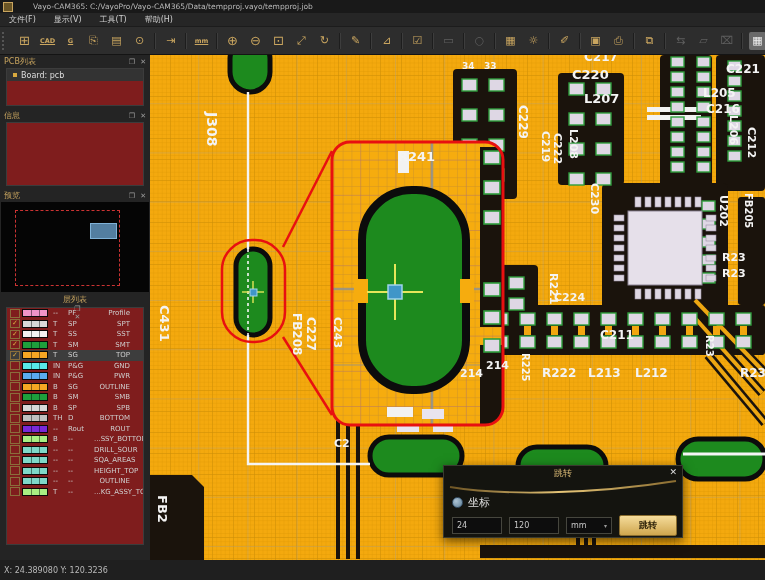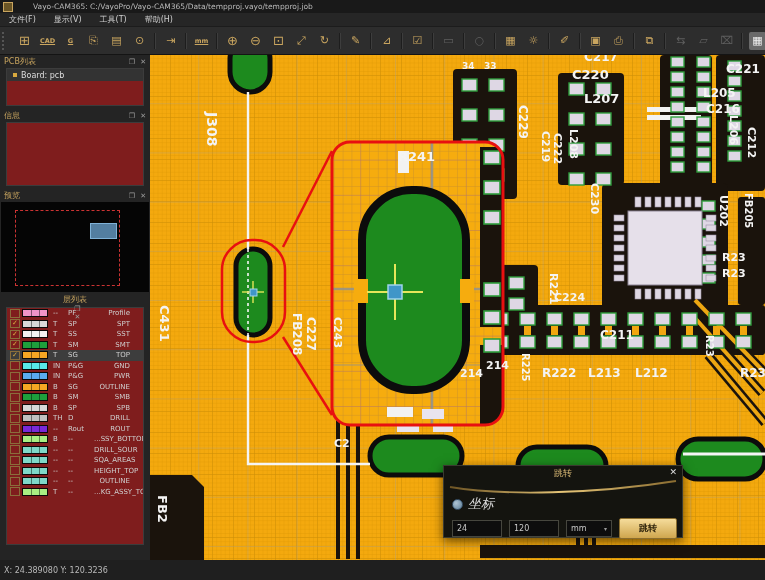--- a/index.html
+++ b/index.html
@@ -55,21 +55,21 @@
   
   #dialog{position:absolute;left:443px;top:465px;width:240px;height:73px;background:#14140f;
           border:1px solid #3a3a30;box-shadow:0 3px 10px rgba(0,0,0,.6);box-sizing:border-box;z-index:5;}
   #dlg-titlerow{height:14px;position:relative;display:flex;align-items:center;justify-content:center;}
   #dlg-title{font-size:9px;color:#d8b874;}
   #dlg-close{position:absolute;right:5px;top:1px;font-size:9px;color:#ddd;cursor:default;}
   #dlg-swoosh{display:block;margin:-2px 0 0 0;}
   #dlg-radiorow{display:flex;align-items:center;gap:5px;margin:1px 0 0 8px;}
   #dlg-radio{width:9px;height:9px;border-radius:50%;border:1px solid #39536b;
              background:radial-gradient(circle at 35% 35%, #aec4d4, #5e7f97);flex:none;}
-  #dlg-radiolabel{font-size:13px;color:#ddd;font-style:italic;}
+  #dlg-radiolabel{font-size:11px;color:#ddd;}
   #dlg-controls{display:flex;align-items:center;margin:5px 0 0 8px;gap:7px;}
   .dlg-input{width:50px;height:17px;background:#0d0d0d;border:1px solid #46463e;color:#c8c8c8;
              font-size:8px;padding:0 0 0 4px;font-family:"DejaVu Sans","Liberation Sans",sans-serif;box-sizing:border-box;}
   #dlg-unit{width:46px;height:17px;background:#0d0d0d;border:1px solid #46463e;color:#c8c8c8;
             font-size:8px;display:flex;align-items:center;justify-content:space-between;
             padding:0 4px;box-sizing:border-box;}
   #dlg-unit .caret{font-size:6px;color:#999;}
   #dlg-go{width:56px;height:19px;border:1px solid #8a6d2f;border-radius:2px;color:#32260c;
           background:linear-gradient(#f5dc9b,#cfa64e);font-size:9px;font-weight:bold;
           display:flex;align-items:center;justify-content:center;}
@@ -242,21 +242,21 @@
           <span class="lsw" style="background: repeating-linear-gradient(90deg, rgb(216, 216, 216) 0px, rgb(216, 216, 216) 7.6px, rgba(0, 0, 0, 0.45) 7.6px, rgba(0, 0, 0, 0.45) 8.6px) rgb(216, 216, 216);"></span>
           <span class="lc1">B</span>
           <span class="lc2">SP</span>
           <span class="lc3">SPB</span>
         </div>
         <div class="lrow">
           <span class="lchk"></span>
           <span class="lsw" style="background: repeating-linear-gradient(90deg, rgb(192, 192, 192) 0px, rgb(192, 192, 192) 7.6px, rgba(0, 0, 0, 0.45) 7.6px, rgba(0, 0, 0, 0.45) 8.6px) rgb(192, 192, 192);"></span>
           <span class="lc1">TH</span>
           <span class="lc2">D</span>
-          <span class="lc3">DRILL</span>
+          <span class="lc3">BOTTOM</span>
         </div>
         <div class="lrow">
           <span class="lchk"></span>
           <span class="lsw" style="background: repeating-linear-gradient(90deg, rgb(122, 42, 216) 0px, rgb(122, 42, 216) 7.6px, rgba(0, 0, 0, 0.45) 7.6px, rgba(0, 0, 0, 0.45) 8.6px) rgb(122, 42, 216);"></span>
           <span class="lc1">--</span>
           <span class="lc2">Rout</span>
           <span class="lc3">ROUT</span>
         </div>
         <div class="lrow">
           <span class="lchk"></span>

